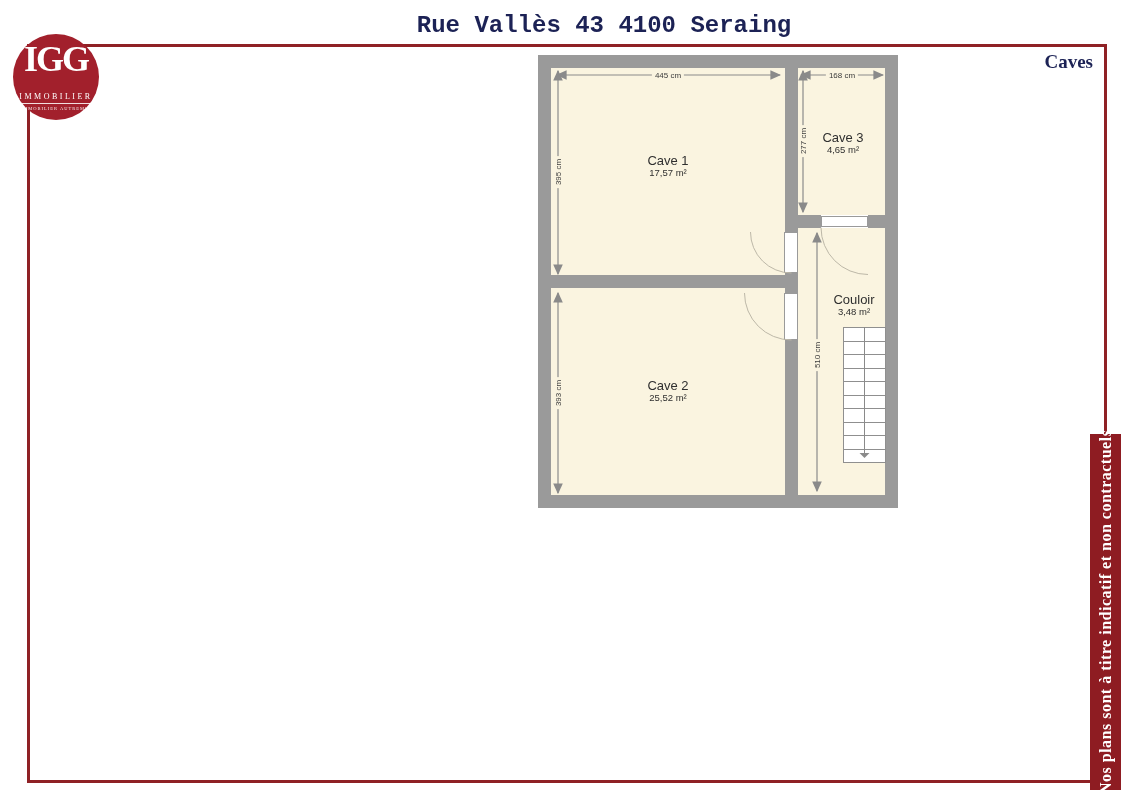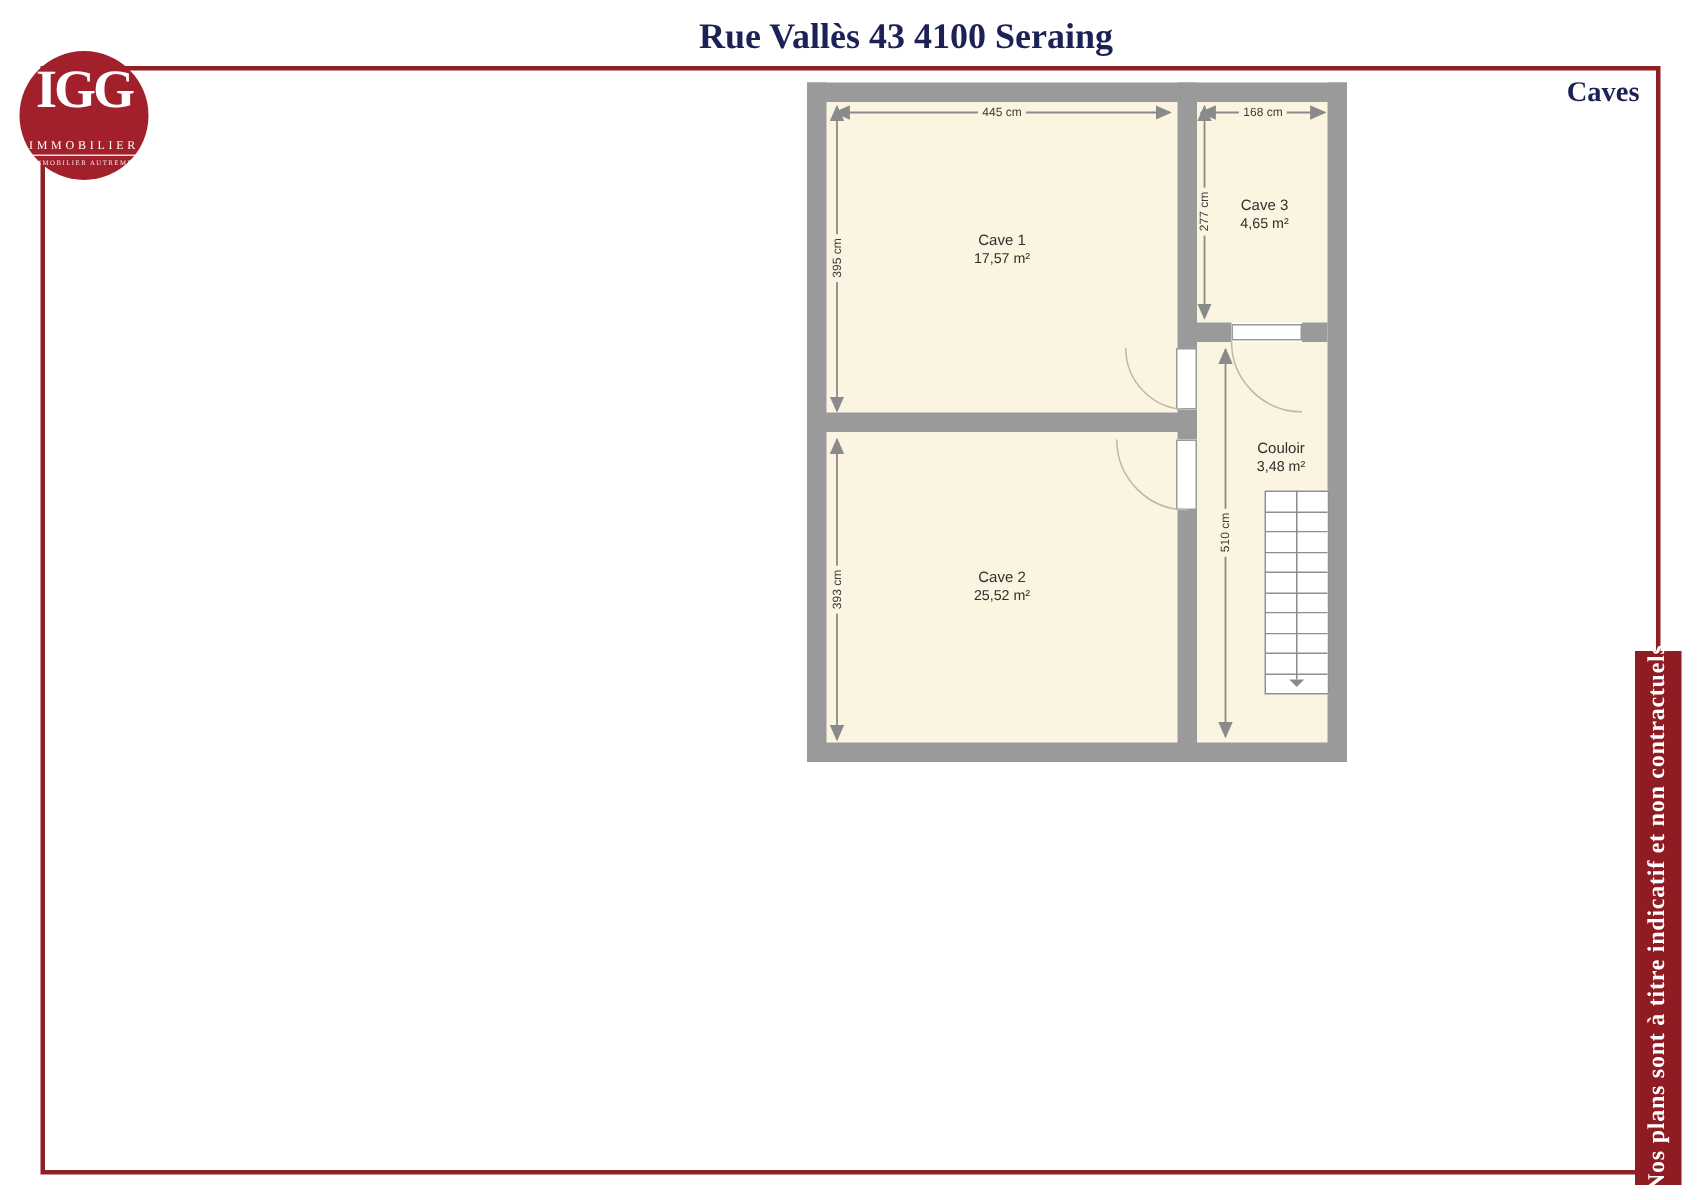--- a/index.html
+++ b/index.html
@@ -5,21 +5,21 @@
   html,body{margin:0;padding:0;}
   body{
     width:1131px;height:800px;position:relative;overflow:hidden;
     background:#ffffff;
     font-family:"Liberation Sans", sans-serif;
   }
   
   .title{
     position:absolute;left:100px;right:23px;top:12px;
     text-align:center;
-    font-family:Liberation Serif, serif;
+    font-family:Liberation Mono, monospace;
     font-weight:bold;font-size:24px;color:#1c2255;
   }
   .frame{
     position:absolute;left:27px;top:44px;width:1080px;height:739px;
     border:3px solid #8f2125;box-sizing:border-box;
   }
   .caves-label{
     position:absolute;top:51px;right:38px;
     font-family:"Liberation Serif", serif;
     font-weight:bold;font-size:19px;color:#1c2255;
@@ -66,21 +66,21 @@
     position:absolute;left:305px;top:272px;width:43px;height:136px;
     display:flex;flex-direction:column;
     background:#ffffff;border:1px solid #8f8f8f;
   }
   .stairs .tread{flex:1;border-bottom:1px solid #8f8f8f;background:#ffffff;}
   .stairs .tread:last-child{border-bottom:none;}
   .room-label{
     position:absolute;transform:translate(-50%,-50%);
     text-align:center;color:#2f2f2f;white-space:nowrap;
   }
-  .room-label .rname{font-size:10px;line-height:13px;}
+  .room-label .rname{font-size:13px;line-height:13px;}
   .room-label .rarea{font-size:9.5px;line-height:11px;}
   .dim-label{
     position:absolute;transform:translate(-50%,-50%);
     background:#faf4e0;color:#3c3c3c;font-size:8px;
     padding:0 3px;white-space:nowrap;
   }
   .dim-label.vert{transform:translate(-50%,-50%) rotate(-90deg);}
 </style>
 </head>
 <body>

